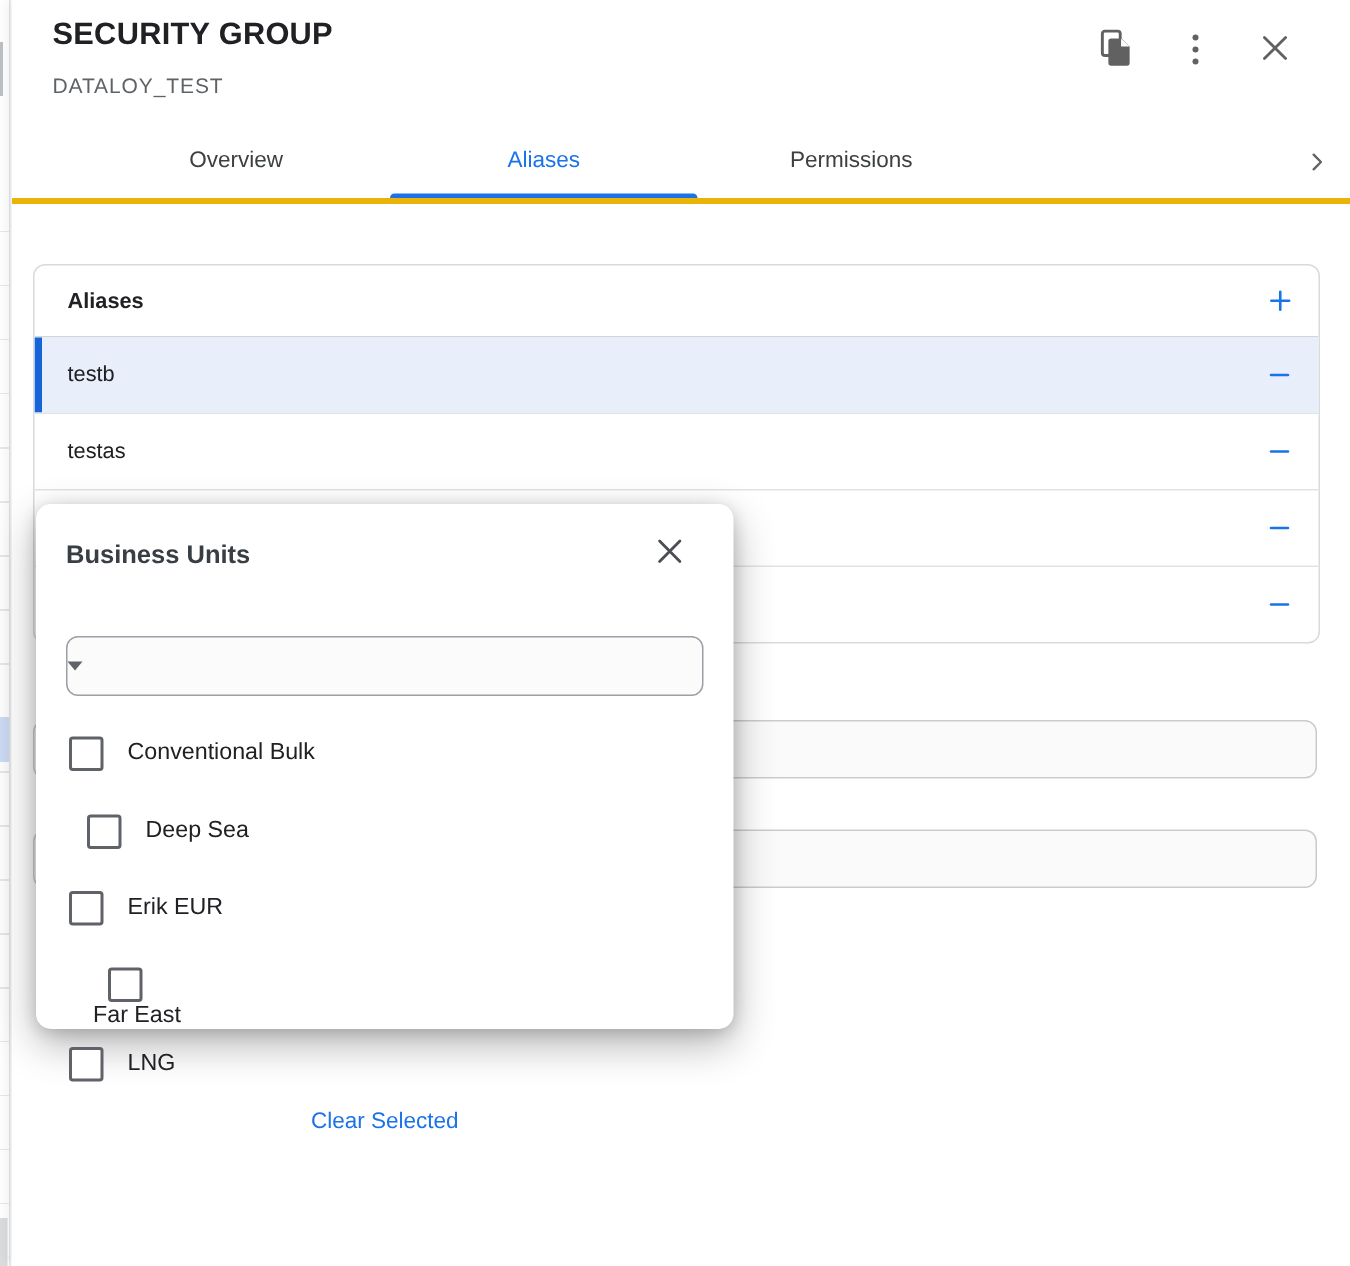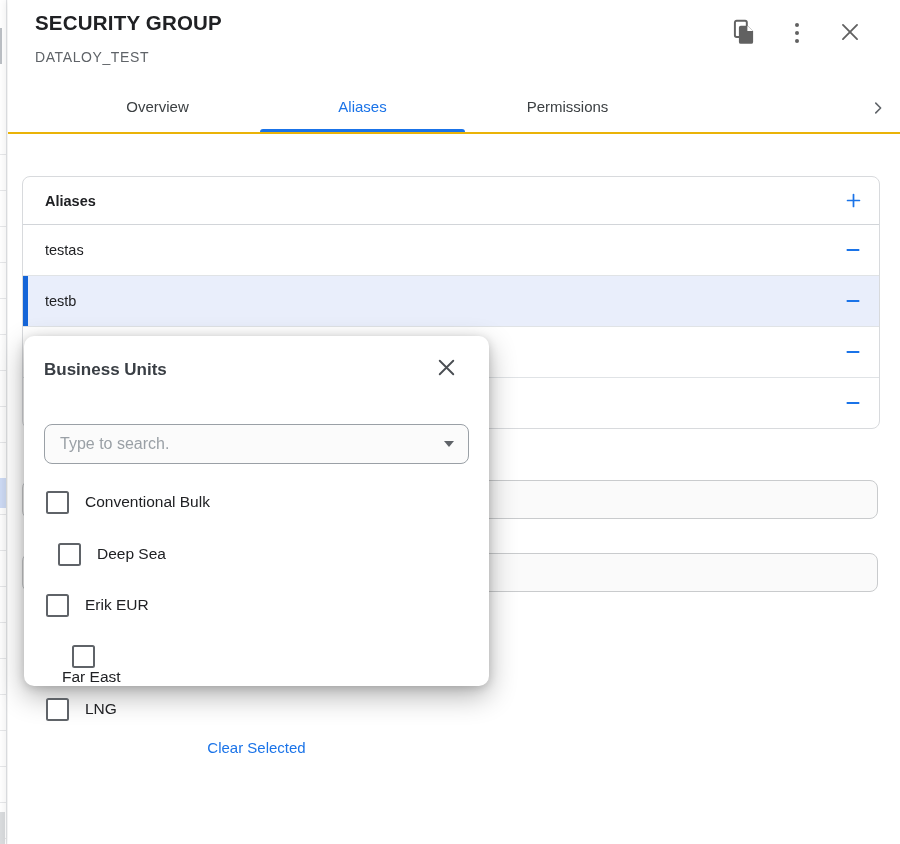--- a/index.html
+++ b/index.html
@@ -28,21 +28,21 @@
   .dlg-subtitle{position:absolute;left:27px;top:49px;font-size:14px;font-weight:400;
     letter-spacing:.6px;color:var(--text-secondary,#5f6368);}
 
   .hdr-icons{position:absolute;top:19px;right:36px;display:flex;align-items:center;gap:25px;}
   .icon-btn{width:28px;height:28px;display:flex;align-items:center;justify-content:center;
     color:var(--icon-gray,#616161);cursor:pointer;background:none;border:none;padding:0;}
   .kebab{display:flex;flex-direction:column;gap:3.5px;align-items:center;}
   .kebab i{width:4.5px;height:4.5px;border-radius:50%;background:var(--icon-gray,#616161);}
 
   
-  .tabbar{position:absolute;left:0;top:84px;width:892px;height:48px;border-bottom:2px solid #eab308;}
+  .tabbar{position:absolute;left:0;top:84px;width:892px;height:48px;border-bottom:4px solid #eab308;}
   .tabs{position:absolute;left:47px;top:0;display:flex;height:48px;}
   .tab{width:205px;height:48px;line-height:46px;text-align:center;font-size:15px;
     color:#3c4043;cursor:pointer;position:relative;}
   .tab.active{color:var(--accent,#1a73e8);}
   .tab.active .underline{position:absolute;left:0;right:0;bottom:0;height:3px;
     background:var(--accent,#1a73e8);border-radius:3px 3px 0 0;}
   .tab-chevron{position:absolute;right:10px;top:12px;width:24px;height:24px;
     color:#5f6368;display:flex;align-items:center;justify-content:center;cursor:pointer;}
 
   
@@ -153,31 +153,31 @@
 
   <div class="aliases-panel">
     <div class="ap-header">
       <span class="ap-title">Aliases</span>
       <span class="pm-icon">
         <svg width="19" height="19" viewBox="0 0 24 24">
           <path d="M12 4.5v15M4.5 12h15" stroke="currentColor" stroke-width="2.2" stroke-linecap="round"></path>
         </svg>
       </span>
     </div>
-    <div class="ap-row">
-      <span class="lbl">testas</span>
-      <span class="pm-icon">
-        <svg width="18" height="18" viewBox="0 0 24 24">
-          <path d="M4.5 12h15" stroke="currentColor" stroke-width="2.4" stroke-linecap="round"></path>
-        </svg>
-      </span>
-    </div>
     <div class="ap-row selected">
       <span class="selbar"></span>
       <span class="lbl">testb</span>
+      <span class="pm-icon">
+        <svg width="18" height="18" viewBox="0 0 24 24">
+          <path d="M4.5 12h15" stroke="currentColor" stroke-width="2.4" stroke-linecap="round"></path>
+        </svg>
+      </span>
+    </div>
+    <div class="ap-row">
+      <span class="lbl">testas</span>
       <span class="pm-icon">
         <svg width="18" height="18" viewBox="0 0 24 24">
           <path d="M4.5 12h15" stroke="currentColor" stroke-width="2.4" stroke-linecap="round"></path>
         </svg>
       </span>
     </div>
     <div class="ap-row">
       <span class="lbl"></span>
       <span class="pm-icon">
         <svg width="18" height="18" viewBox="0 0 24 24">
@@ -202,21 +202,20 @@
     <div class="pu-title">Business Units</div>
     <button class="pu-close">
       <span>
         <svg width="25" height="25" viewBox="0 0 24 24">
           <path d="M5.5 5.5 18.5 18.5 M18.5 5.5 5.5 18.5" stroke="currentColor" stroke-width="1.8" stroke-linecap="round" fill="none"></path>
         </svg>
       </span>
     </button>
 
     <div class="pu-search">
-      <input type="text" placeholder="Type to search." style="">
       <span class="caret"></span>
     </div>
 
     <div class="pu-option o0">
       <span class="box"></span>
       <span class="olbl">Conventional Bulk</span>
     </div>
     <div class="pu-option o1">
       <span class="box"></span>
       <span class="olbl">Deep Sea</span>

